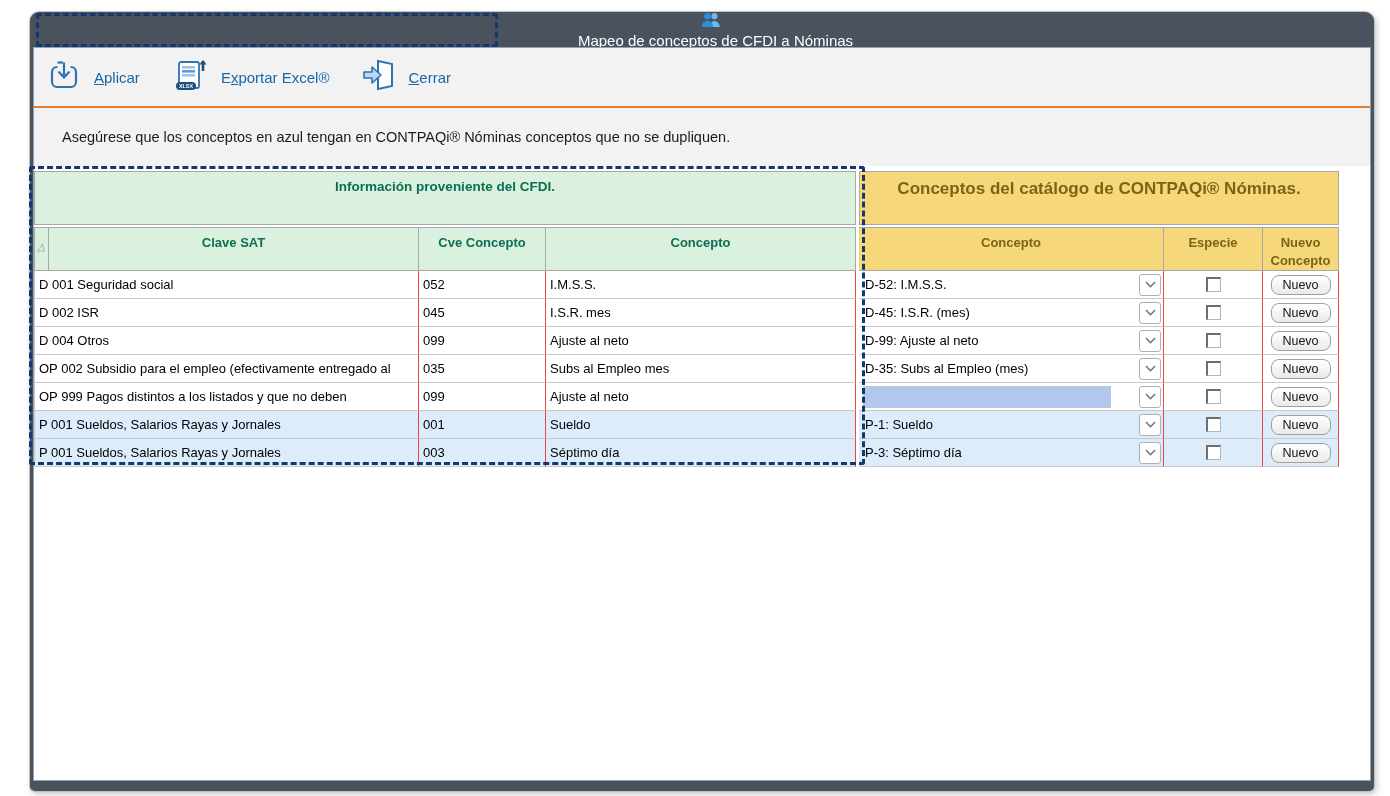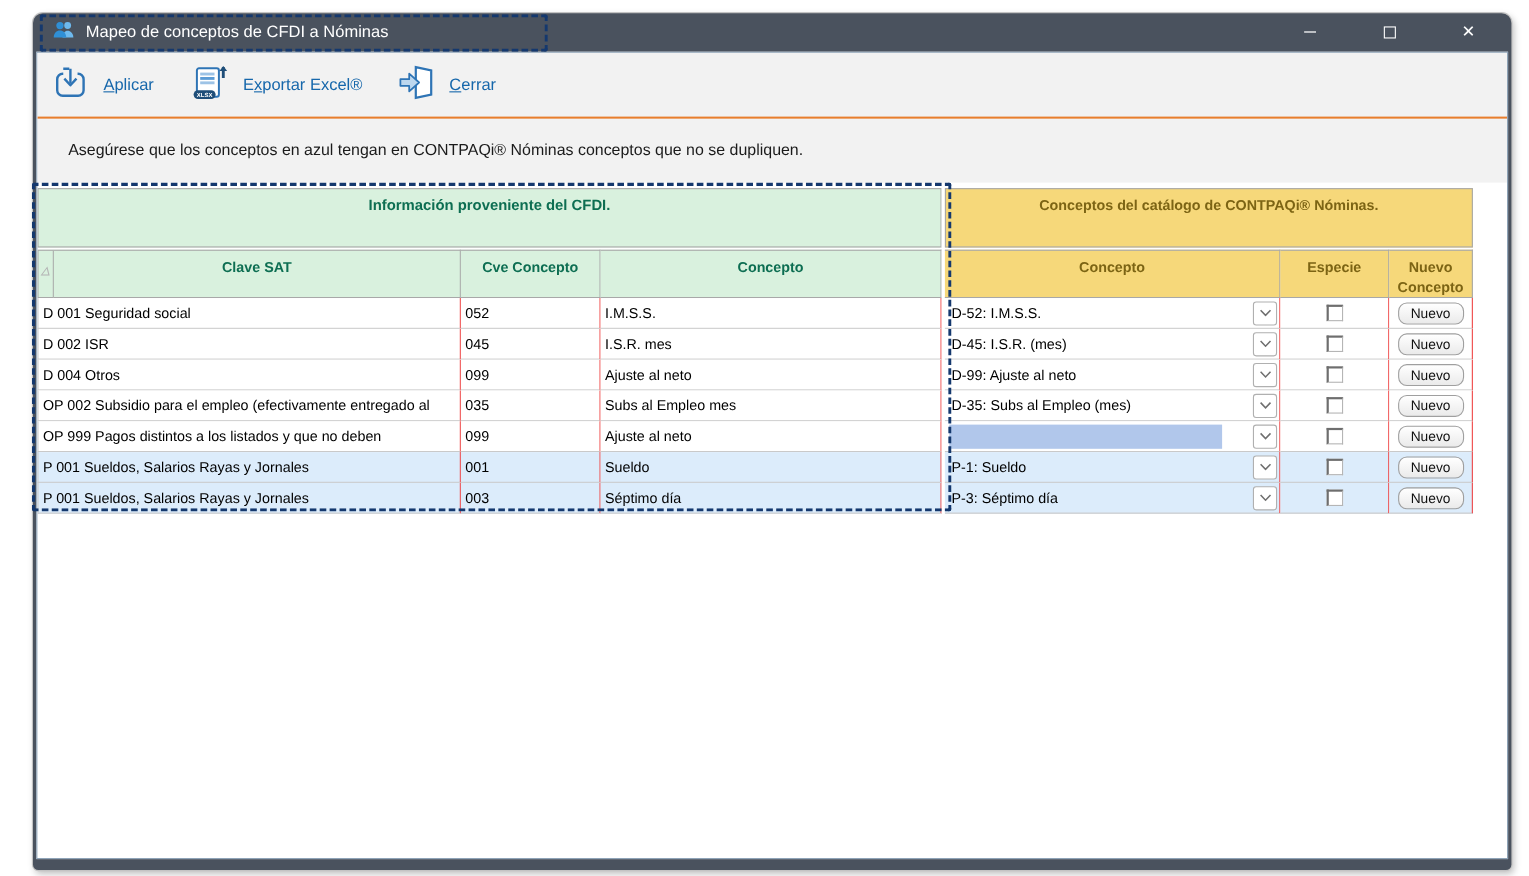--- a/index.html
+++ b/index.html
@@ -3,21 +3,21 @@
 <meta charset="utf-8">
 <style>
   * { margin:0; padding:0; box-sizing:border-box; }
   html,body { width:1390px; height:796px; background:#ffffff; overflow:hidden;
               font-family:"Liberation Sans", sans-serif; }
 
   
   .window { position:absolute; left:30px; top:12px; width:1344px; height:779px;
             background:var(--titlebar); border-radius:9px 9px 5px 5px;
             box-shadow:0 0 0 1px #c3c3c3, 2px 3px 7px rgba(0,0,0,.25); }
-  .titlebar { height:35px; display:flex; align-items:center; padding:0 0 0 18px; }
+  .titlebar { height:35px; display:flex; align-items:center; padding:0 0 0 18px;flex-direction:column; }
   .title-text { color:#ffffff; font-size:15px; margin-left:9px; white-space:nowrap; }
   .win-controls { margin-left:auto; display:flex; align-items:center; gap:54px; padding-right:30px; }
   .wc { color:#ffffff; font-size:15px; line-height:1; cursor:default; display:flex; align-items:center; justify-content:center; width:18px; height:18px; }
   .maxbox { width:11px; height:11px; border:1px solid #ffffff; display:inline-block; }
 
   .content { position:absolute; left:3px; right:3px; top:35px; bottom:10px;
              background:#ffffff; border:1px solid #8ea3b7; overflow:hidden; }
 
   
   .toolbar { height:60px; background:#f2f2f2; border-bottom:2px solid var(--accent);
@@ -29,21 +29,21 @@
   
   .instruction { height:58px; background:#f2f2f2; display:flex; align-items:center;
                  padding-left:28px; font-size:14.5px; color:#1b1b1b; }
 
   
   .grid { margin-top:5px; width:1305px; font-size:13px; }
   .ghead1 { display:grid; grid-template-columns:822px 3px 480px; height:54px; }
   .gh-green { background:var(--green-bg); color:var(--green-text); font-weight:bold;
               border:1px solid #a8a8a8; display:flex; align-items:flex-start; justify-content:center; padding-top:7px; font-size:13.5px; }
   .gh-yellow { background:var(--yellow-bg); color:var(--yellow-text); font-weight:bold;
-               border:1px solid #a8a8a8; display:flex; align-items:flex-start; justify-content:center; padding-top:7px; font-size:13px; }
+               border:1px solid #a8a8a8; display:flex; align-items:flex-start; justify-content:center; padding-top:7px; font-size:17px; }
   .hgap { background:#ffffff; }
   .ghead2 { display:grid; grid-template-columns:15px 370px 127px 310px 3px 305px 99px 76px;
             height:44px; margin-top:2px; }
   .ghead2 > div { display:flex; align-items:flex-start; justify-content:center; padding-top:6px;
                   font-weight:bold; border-right:1px solid #a8a8a8; border-top:1px solid #a8a8a8;
                   border-bottom:1px solid #a8a8a8; text-align:center; line-height:1.35; }
   .ghead2 > .green { background:var(--green-bg); color:var(--green-text); }
   .ghead2 > .yellow { background:var(--yellow-bg); color:var(--yellow-text); }
   .ghead2 > .first { border-left:1px solid #a8a8a8; justify-content:flex-start; padding-left:3px; }
   .ghead2 > .hgap { border:none; background:#ffffff; }

